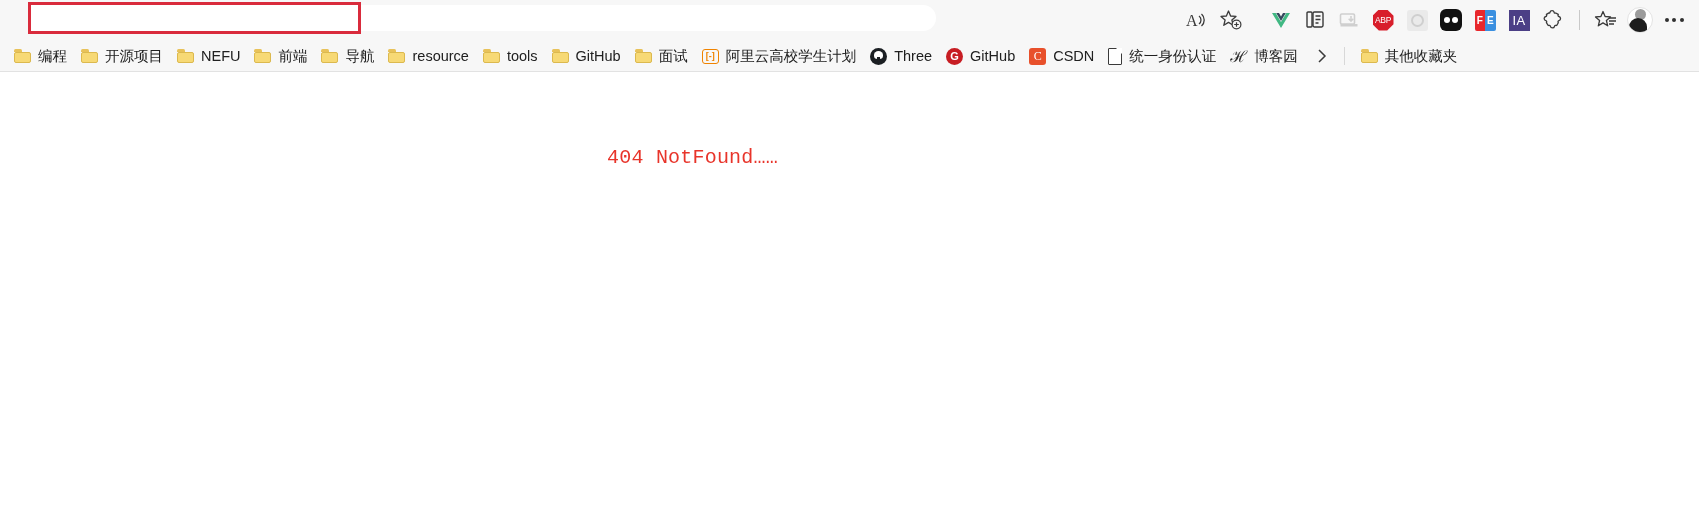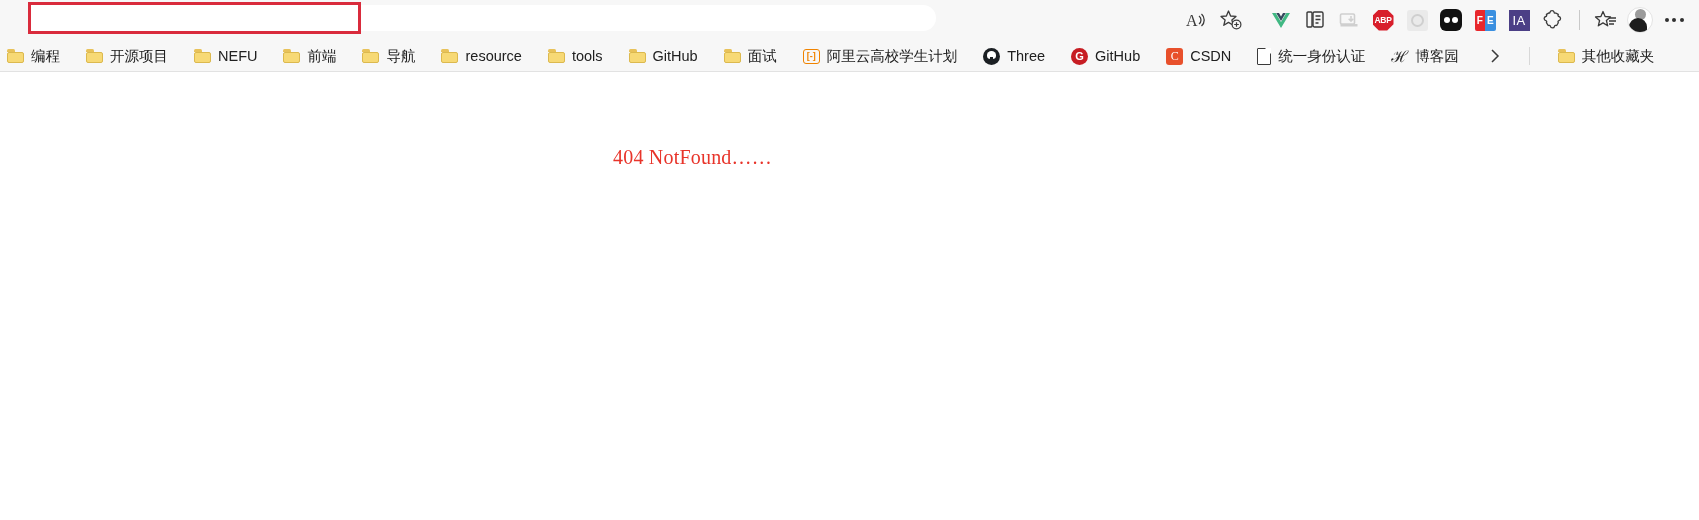--- a/index.html
+++ b/index.html
@@ -89,21 +89,21 @@
     background: #c9c9c9;
     margin: 0 9px;
     flex: none;
   }
 
   .icon-abp {
     width: 21px; height: 21px;
     background: #d81e2b;
     color: #fff;
     font-size: 8.5px;
-    font-weight: bold;
+    font-weight: normal;
     display: flex; align-items: center; justify-content: center;
     clip-path: polygon(30% 0, 70% 0, 100% 30%, 100% 70%, 70% 100%, 30% 100%, 0 70%, 0 30%);
     letter-spacing: -0.3px;
   }
   .icon-gray-square {
     width: 21px; height: 21px;
     background: #eaeaea;
     border-radius: 3px;
     display: flex; align-items: center; justify-content: center;
   }
@@ -166,23 +166,23 @@
   .dots-more i { width: 4px; height: 4px; border-radius: 50%; background: #303030; display: block; }
 
   
   #bookmarks {
     position: absolute;
     left: 0; top: 40px;
     width: 1699px; height: 32px;
     background: #f7f7f7;
     display: flex;
     align-items: center;
+    padding-left: 7px;
     box-sizing: border-box;
     white-space: nowrap;
-    gap: 12px;
   }
   #bookmarks::after {
     content: "";
     position: absolute;
     left: 0; bottom: 0; width: 1699px; height: 1px;
     background: #e2e2e2;
   }
   .bm {
     display: inline-flex;
     align-items: center;
@@ -302,21 +302,21 @@
     width: 1699px; height: 448px;
     background: #ffffff;
   }
   #notfound {
     position: absolute;
     left: 0; top: 74px;
     width: 1385px;
     text-align: center;
     font-size: 20px;
     color: #e8342a;
-    font-family: Liberation Serif, serif;
+    font-family: Liberation Mono, monospace;
     letter-spacing: 0.2px;
   }
 </style>
 </head>
 <body>
 
 <div id="browser">
 
   <div id="toolbar">
 

